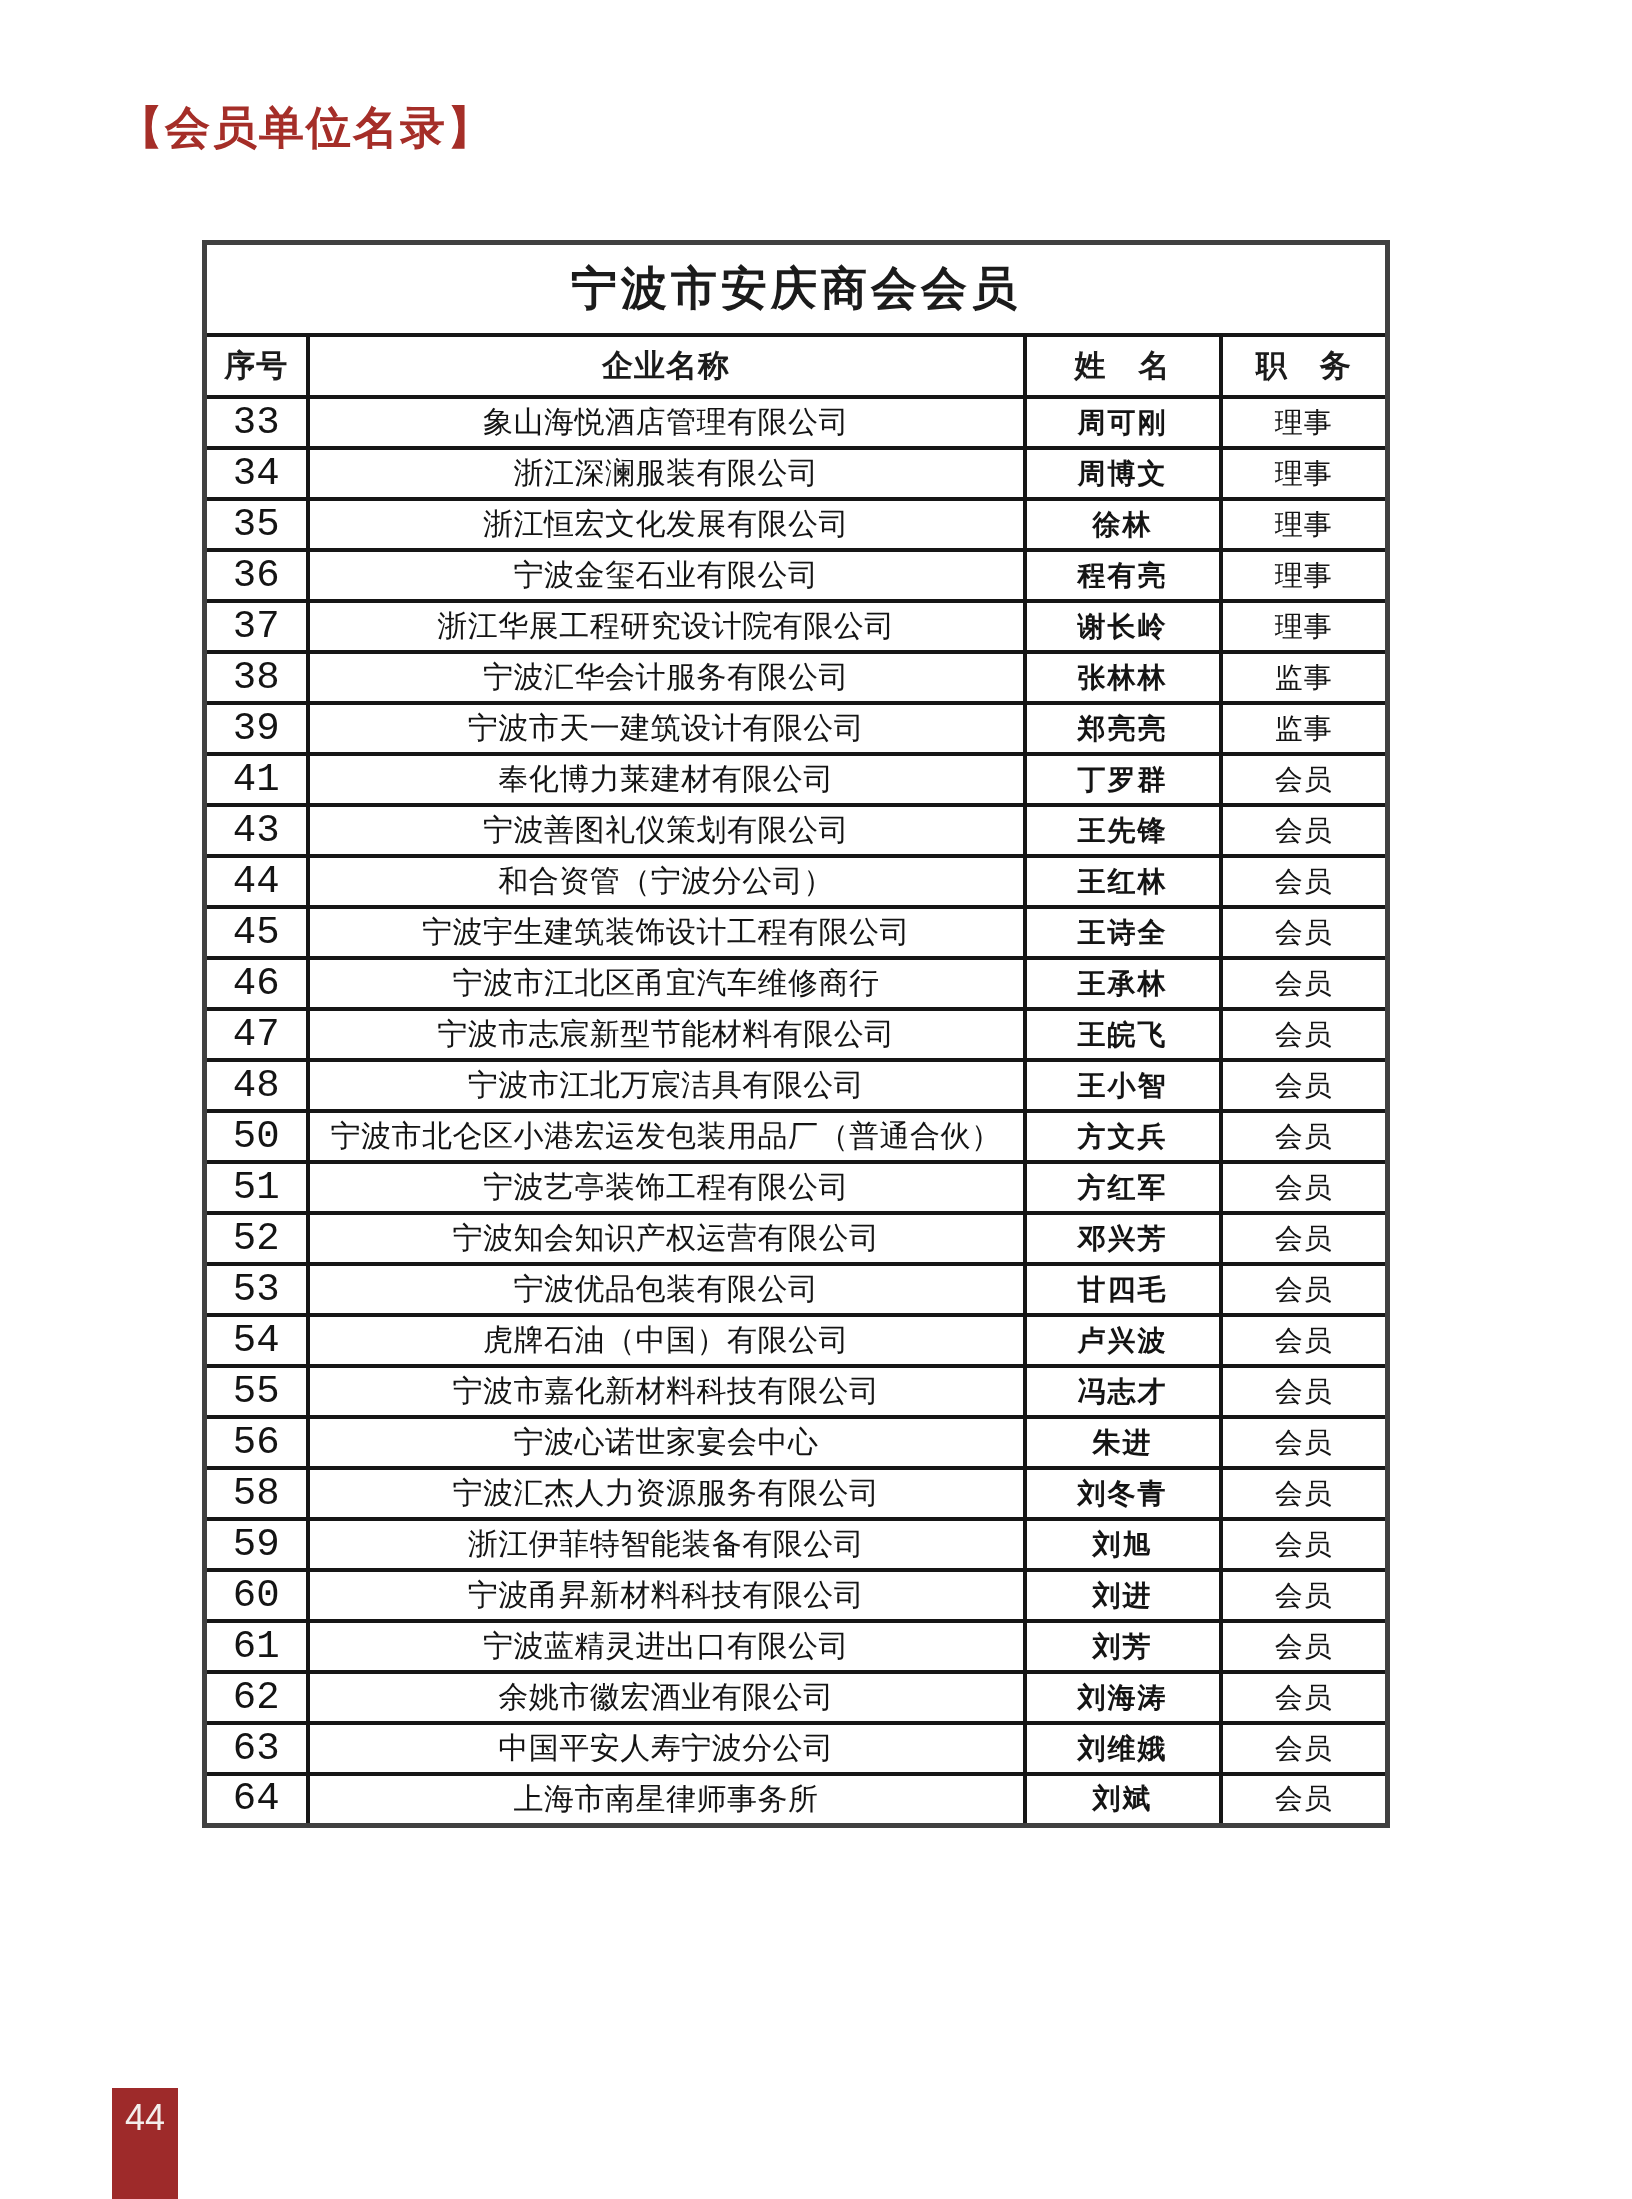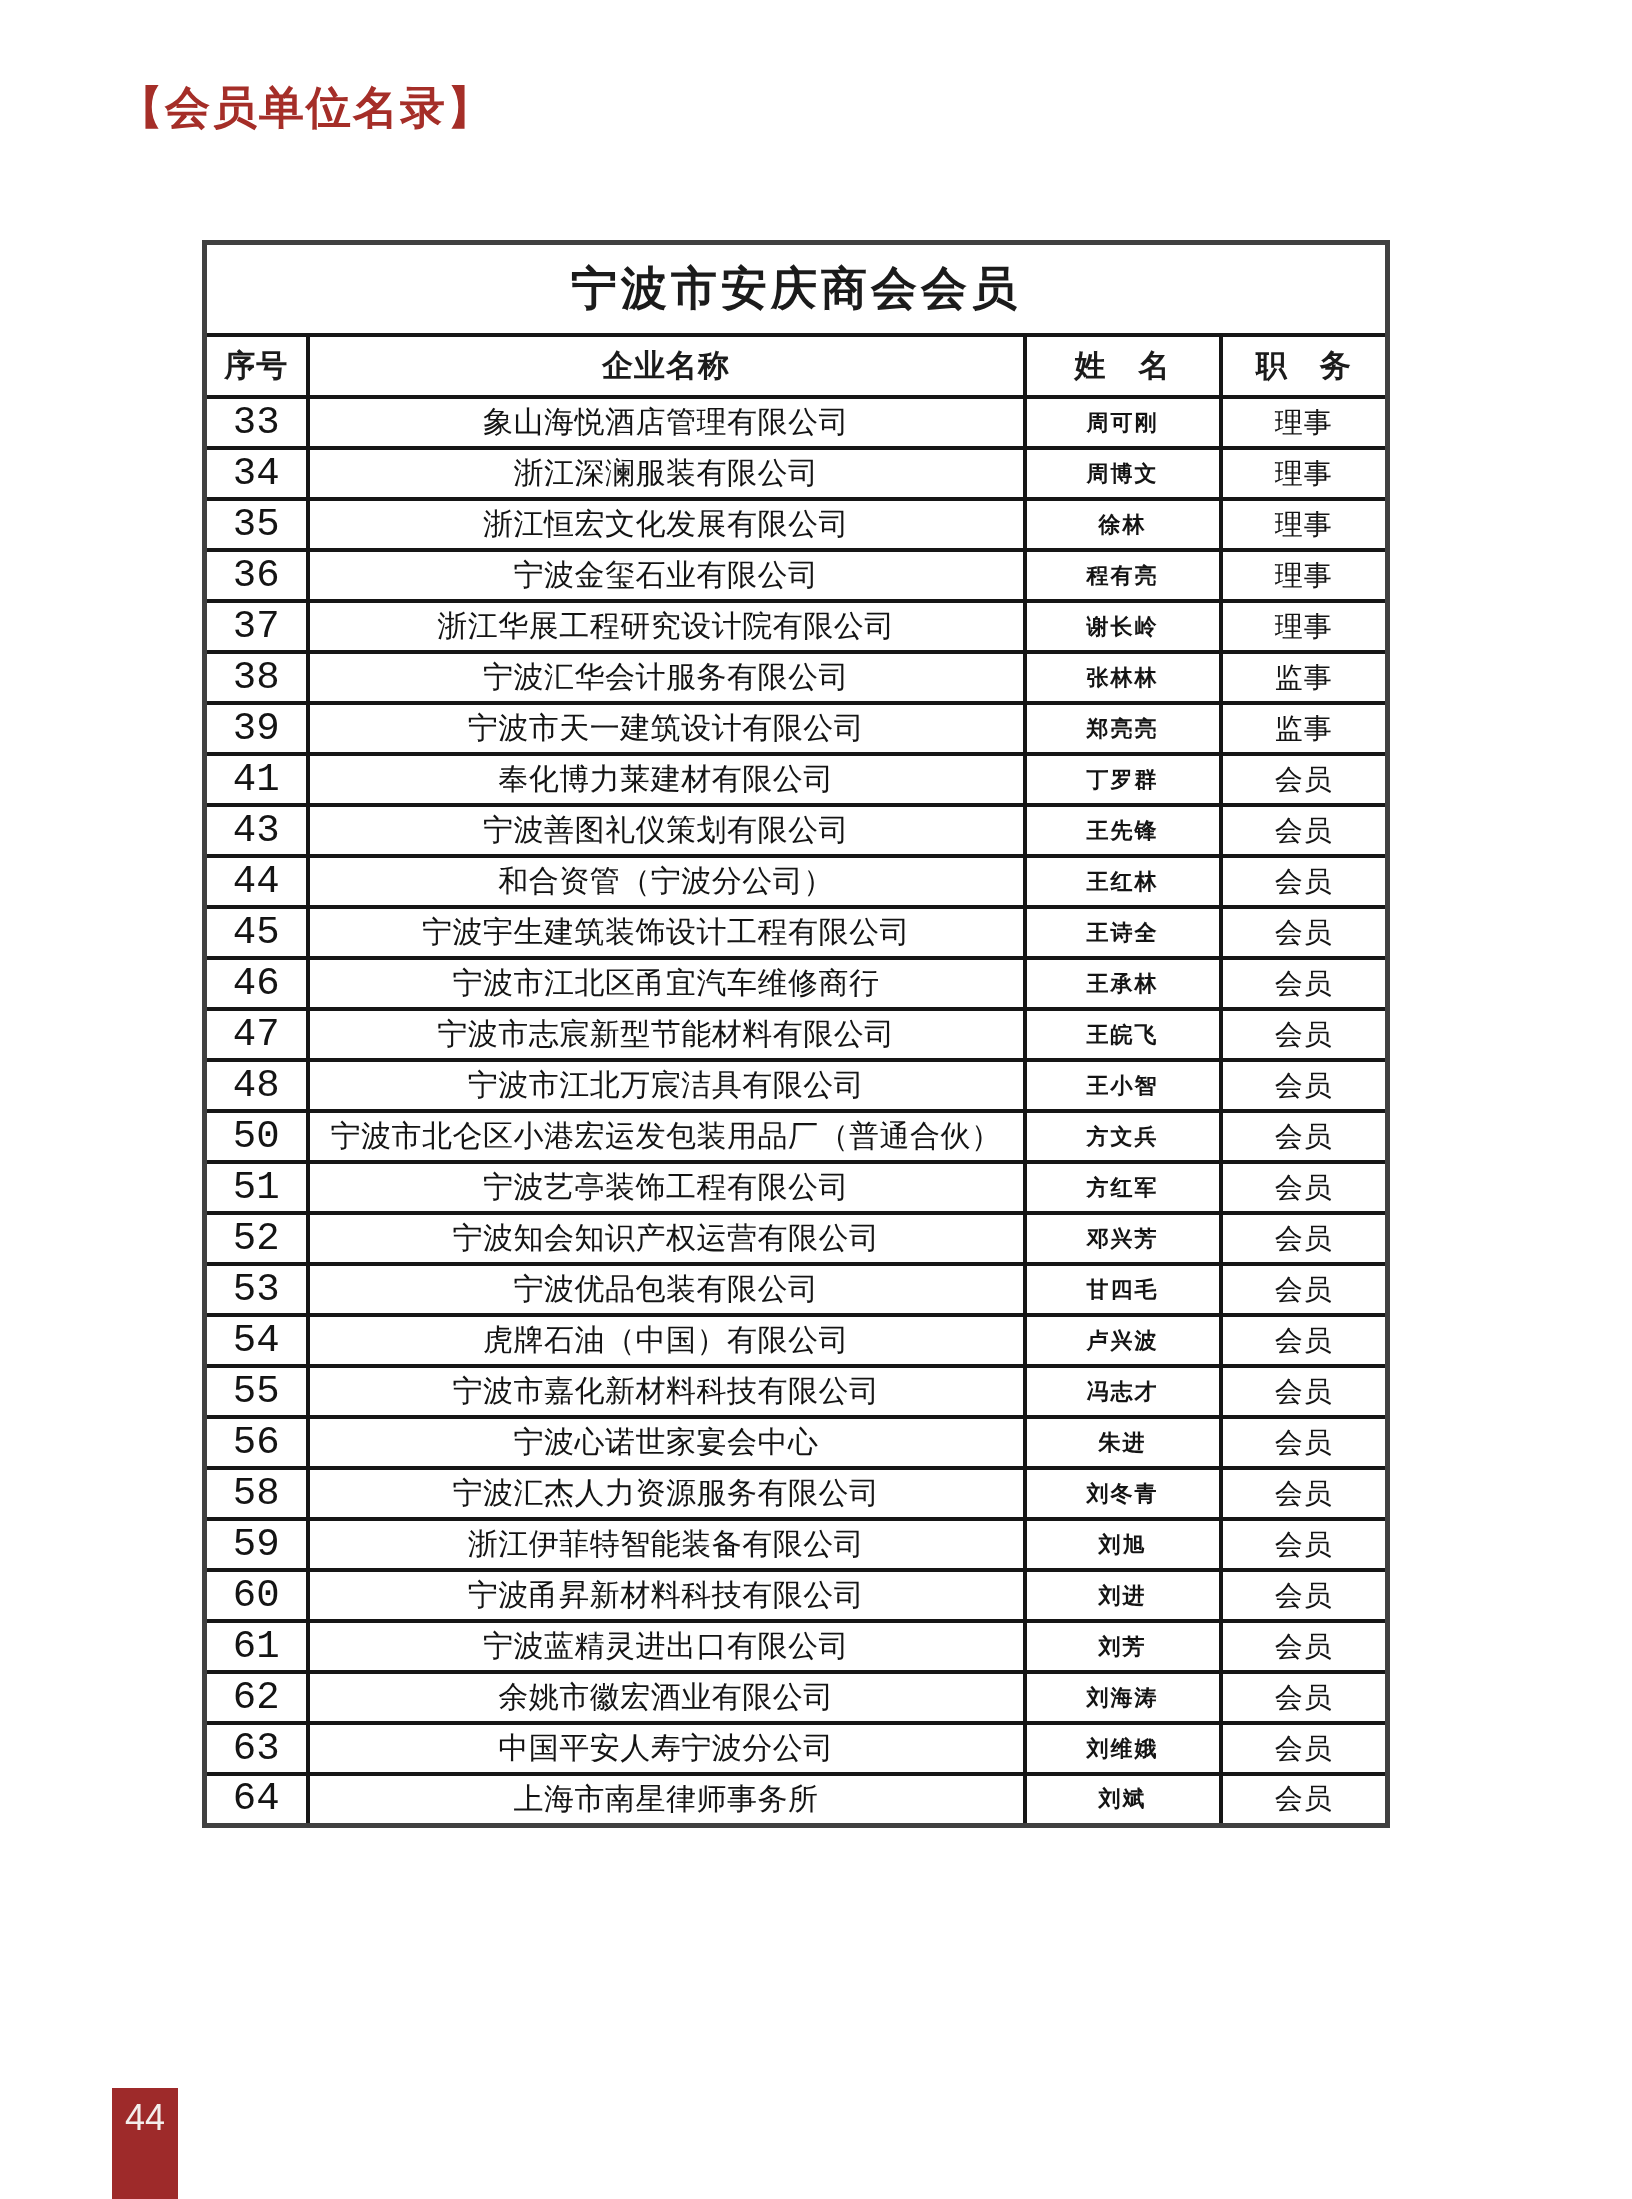--- a/index.html
+++ b/index.html
@@ -55,21 +55,21 @@
     font-weight: 700;
     letter-spacing: 1px;
     color: #1b1b1b;
   }
   tbody tr { height: 51px; }
   td.c-no {
     font-size: 39px;
     font-family: Liberation Mono, monospace;
   }
   td.c-company { font-size: 30px; letter-spacing: 0.5px; }
-  td.c-name   { font-size: 22px; font-weight: 700; letter-spacing: 2px; }
+  td.c-name   { font-size: 28px; font-weight: 700; letter-spacing: 2px; }
   td.c-position { font-size: 28px; letter-spacing: 1px; }
   .page-number-box {
     position: absolute;
     left: 112px;
     top: 2088px;
     width: 66px;
     height: 111px;
     text-align: center;
   }
   .page-number {
@@ -79,21 +79,21 @@
     font-size: 36px;
     line-height: 1.2;
     color: #f3eeec;
   }
 </style>
 </head>
 <body>
 
 <div class="page">
 
-  <div class="section-header" style="color: rgb(165, 46, 40);">【会员单位名录】</div>
+  <div class="section-header" style="color: rgb(165, 46, 40); margin-top: 20px;">【会员单位名录】</div>
 
   <table class="member-table">
     <colgroup>
       <col style="width:103px">
       <col style="width:717px">
       <col style="width:196px">
       <col style="width:167px">
     </colgroup>
     <thead>
       <tr class="title-row">

